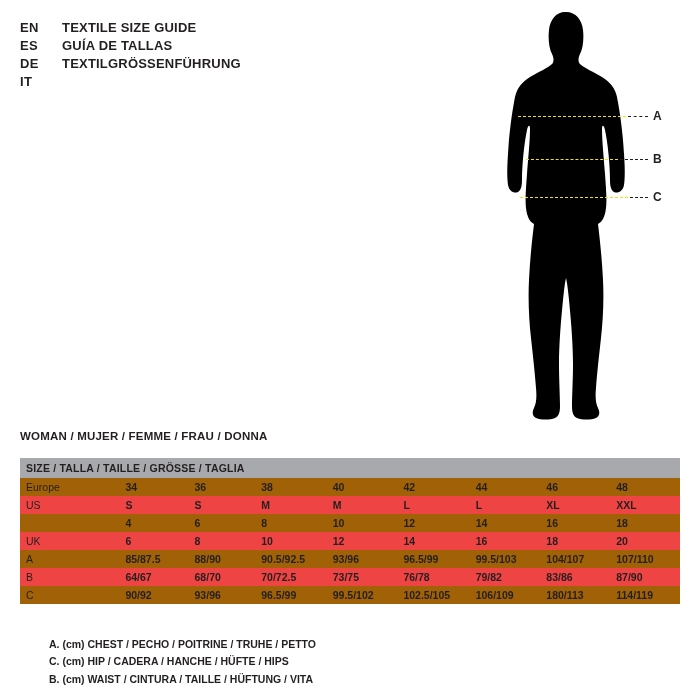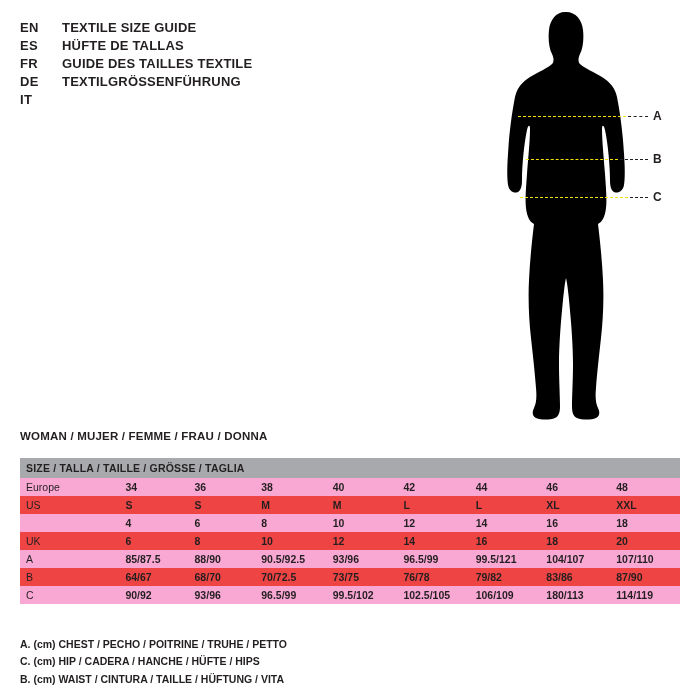--- a/index.html
+++ b/index.html
@@ -102,54 +102,50 @@
     white-space: nowrap;
   }
   tr.head-row td {
     background: #a7a9ac;
     font-weight: bold;
     font-size: 10.5px;
     letter-spacing: 0.2px;
     padding-top: 4px;
     padding-bottom: 4px;
   }
-  tr.shade td { background: #f9a8d4; }
+  tr.shade td { background: #a16207; }
   tr.plain td { background: #ef4444; }
   td.label-col { width: 110px; }
   td.val { width: 68px; font-weight: bold; }
 
   
   .footnotes {
     position: absolute;
     top: 636px;
     left: 20px;
     font-size: 10.5px;
     font-weight: bold;
     color: #231f20;
     line-height: 1.65;
   }
-  .footnotes div { white-space: nowrap; }
+  .footnotes div { white-space: nowrap; margin-left: 29px; }
 </style>
 </head>
 <body>
 
 <div class="page">
 
   <div class="titles">
     <div class="title-row">
       <span class="title-lang">EN</span>
       <span class="title-text">TEXTILE SIZE GUIDE</span>
     </div>
     <div class="title-row">
       <span class="title-lang">ES</span>
-      <span class="title-text">HÜFTE DE TALLAS</span>
-    </div>
-    <div class="title-row">
-      <span class="title-lang">FR</span>
-      <span class="title-text">GUIDE DES TAILLES TEXTILE</span>
+      <span class="title-text">GUÍA DE TALLAS</span>
     </div>
     <div class="title-row">
       <span class="title-lang">DE</span>
       <span class="title-text">TEXTILGRÖSSENFÜHRUNG</span>
     </div>
     <div class="title-row">
       <span class="title-lang">IT</span>
     </div>
   </div>
 
@@ -278,21 +274,21 @@
         <td class="val">20</td>
       </tr>
 
       <tr class="shade">
         <td class="label-col">A</td>
         <td class="val">85/87.5</td>
         <td class="val">88/90</td>
         <td class="val">90.5/92.5</td>
         <td class="val">93/96</td>
         <td class="val">96.5/99</td>
-        <td class="val">99.5/121</td>
+        <td class="val">99.5/103</td>
         <td class="val">104/107</td>
         <td class="val">107/110</td>
       </tr>
 
       <tr class="plain">
         <td class="label-col">B</td>
         <td class="val">64/67</td>
         <td class="val">68/70</td>
         <td class="val">70/72.5</td>
         <td class="val">73/75</td>

